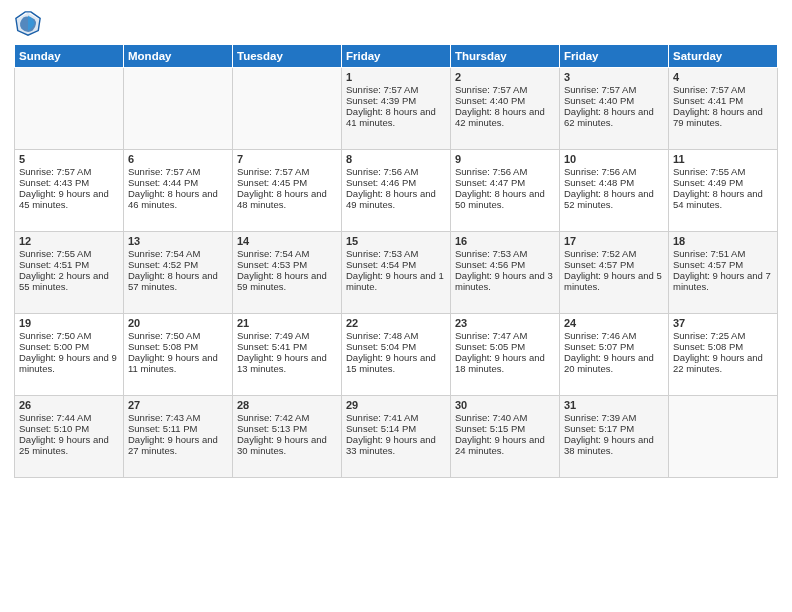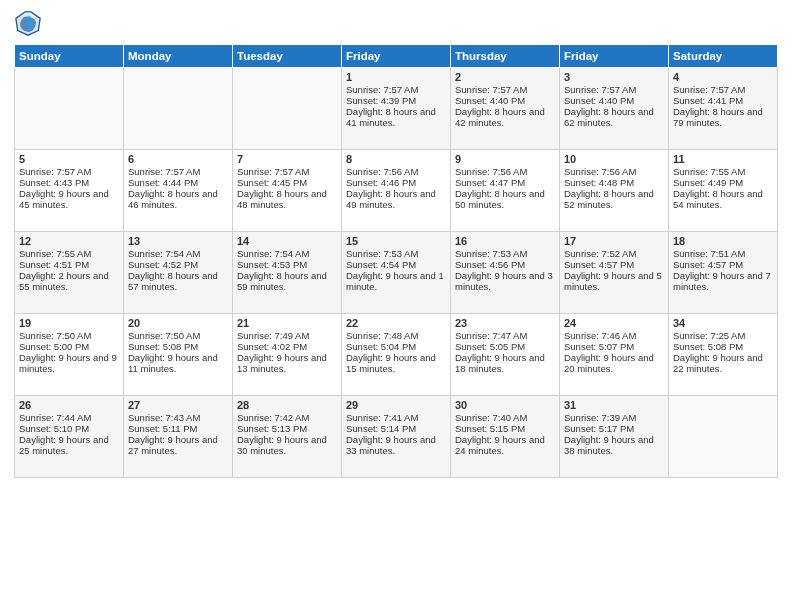--- a/index.html
+++ b/index.html
@@ -245,21 +245,21 @@
           </td>
           <td>
             <span class="day-num">20</span>
             <div>Sunrise: 7:50 AM</div>
             <div>Sunset: 5:08 PM</div>
             <div>Daylight: 9 hours and 11 minutes.</div>
           </td>
           <td>
             <span class="day-num">21</span>
             <div>Sunrise: 7:49 AM</div>
-            <div>Sunset: 4:02 PM</div>
+            <div>Sunset: 5:41 PM</div>
             <div>Daylight: 9 hours and 13 minutes.</div>
           </td>
           <td>
             <span class="day-num">22</span>
             <div>Sunrise: 7:48 AM</div>
             <div>Sunset: 5:04 PM</div>
             <div>Daylight: 9 hours and 15 minutes.</div>
           </td>
           <td>
             <span class="day-num">23</span>
@@ -267,21 +267,21 @@
             <div>Sunset: 5:05 PM</div>
             <div>Daylight: 9 hours and 18 minutes.</div>
           </td>
           <td>
             <span class="day-num">24</span>
             <div>Sunrise: 7:46 AM</div>
             <div>Sunset: 5:07 PM</div>
             <div>Daylight: 9 hours and 20 minutes.</div>
           </td>
           <td>
-            <span class="day-num">34</span>
+            <span class="day-num">37</span>
             <div>Sunrise: 7:25 AM</div>
             <div>Sunset: 5:08 PM</div>
             <div>Daylight: 9 hours and 22 minutes.</div>
           </td>
         </tr>
         <tr>
           <td>
             <span class="day-num">26</span>
             <div>Sunrise: 7:44 AM</div>
             <div>Sunset: 5:10 PM</div>

